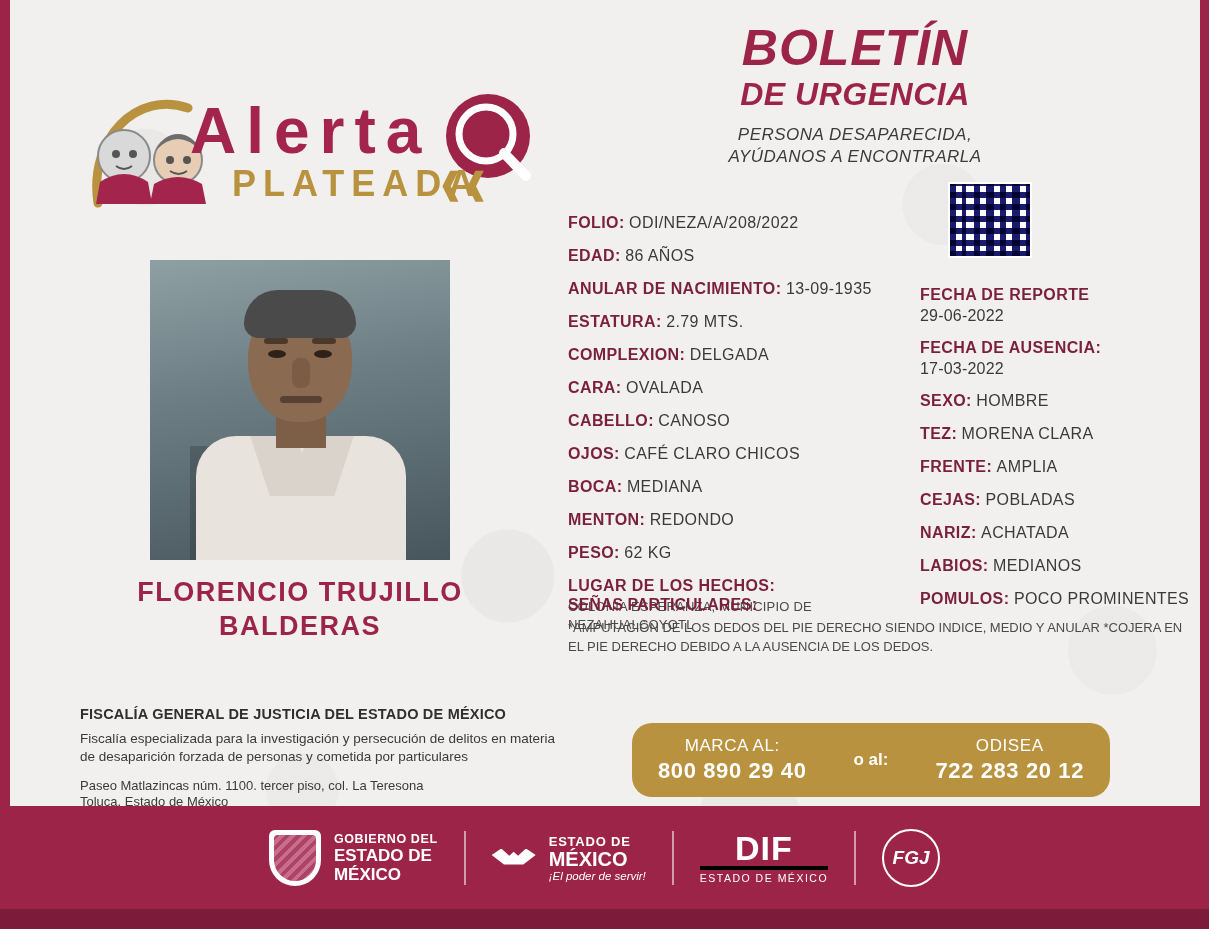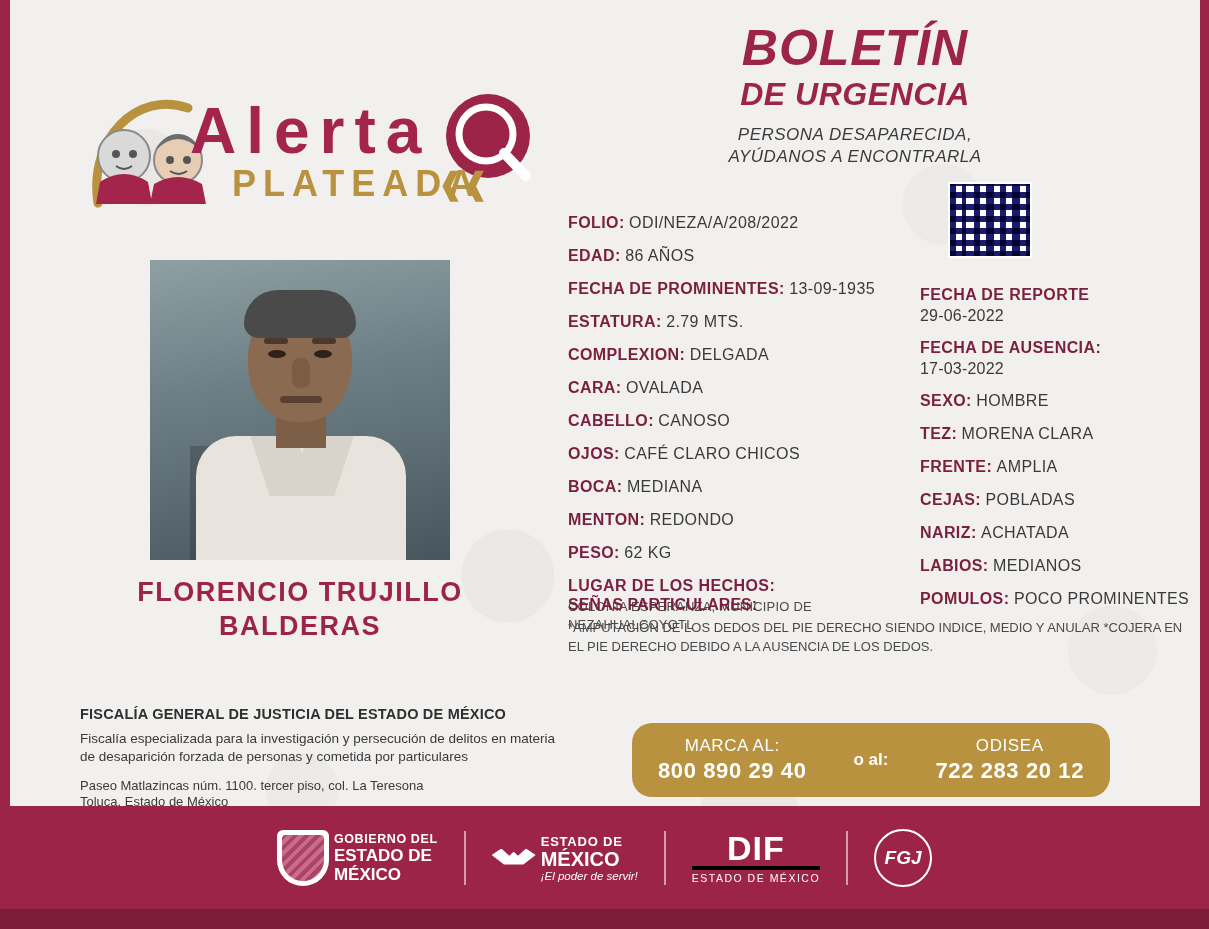--- a/index.html
+++ b/index.html
@@ -152,21 +152,21 @@
 
   
   .bottom-bar {
     position: absolute; left: 0; top: 806px; width: 1209px; height: 123px;
     background: #9d2449;
   }
   .bottom-inner {
     position: absolute; left: 0; top: 0; width: 1209px; height: 103px;
     display: flex; align-items: center; justify-content: center; gap: 0;
   }
-  .logo-cell { display: flex; align-items: center; gap: 5px; padding: 0 26px; color: #fff; }
+  .logo-cell { display: flex; align-items: center; gap: 13px; padding: 0 26px; color: #fff; }
   .divider { width: 2px; height: 54px; background: rgba(255,255,255,.55); }
   .gem-shield {
     width: 52px; height: 56px; border-radius: 6px 6px 26px 26px;
     background: #ffffff; position: relative;
   }
   .gem-shield:after {
     content:""; position:absolute; inset:5px; border-radius: 4px 4px 22px 22px;
     background: repeating-linear-gradient(135deg,#9d2449 0 4px,#c0527a 4px 8px);
     opacity: .85;
   }
@@ -267,21 +267,21 @@
   <div class="col-left">
     <div class="field">
       <span class="lbl">FOLIO:</span>
       <span class="val">ODI/NEZA/A/208/2022</span>
     </div>
     <div class="field">
       <span class="lbl">EDAD:</span>
       <span class="val">86 AÑOS</span>
     </div>
     <div class="field">
-      <span class="lbl">FECHA DE PROMINENTES:</span>
+      <span class="lbl">ANULAR DE NACIMIENTO:</span>
       <span class="val">13-09-1935</span>
     </div>
     <div class="field">
       <span class="lbl">ESTATURA:</span>
       <span class="val">2.79 MTS.</span>
     </div>
     <div class="field">
       <span class="lbl">COMPLEXION:</span>
       <span class="val">DELGADA</span>
     </div>

